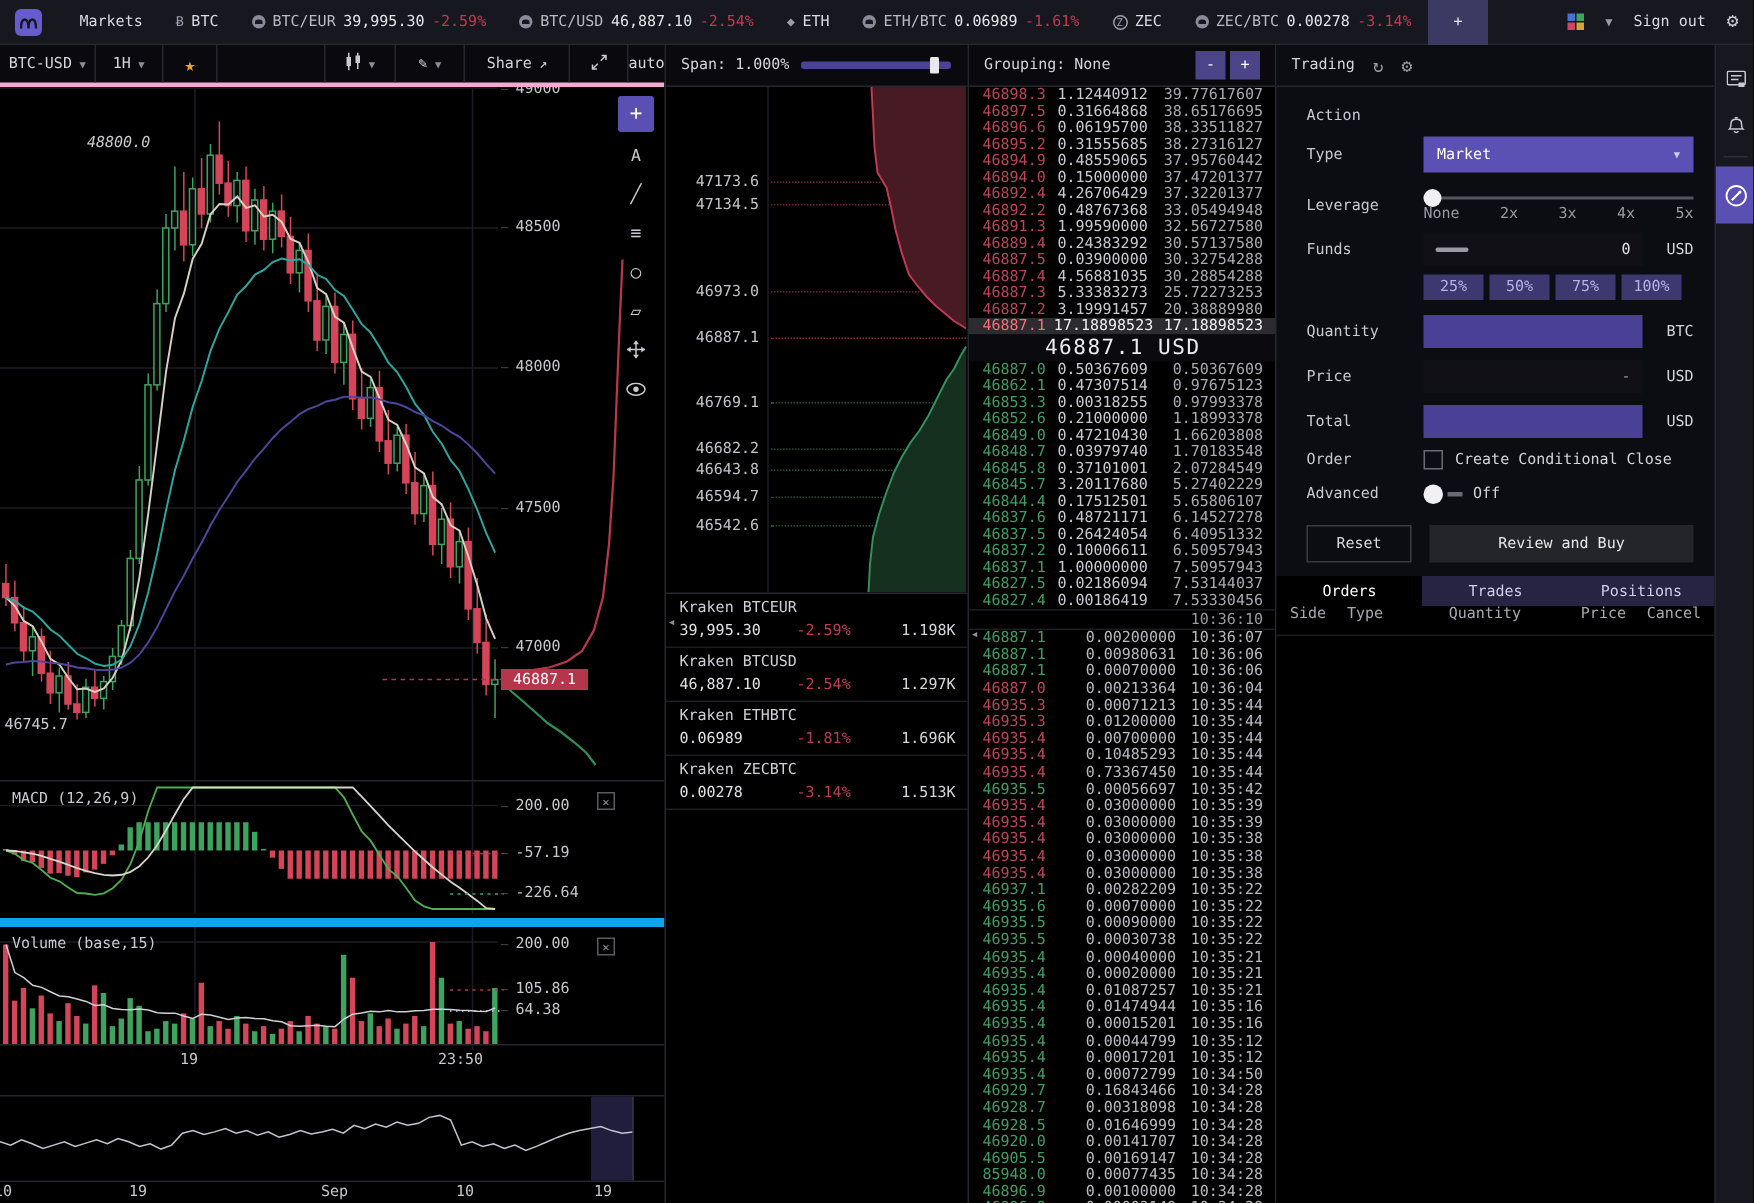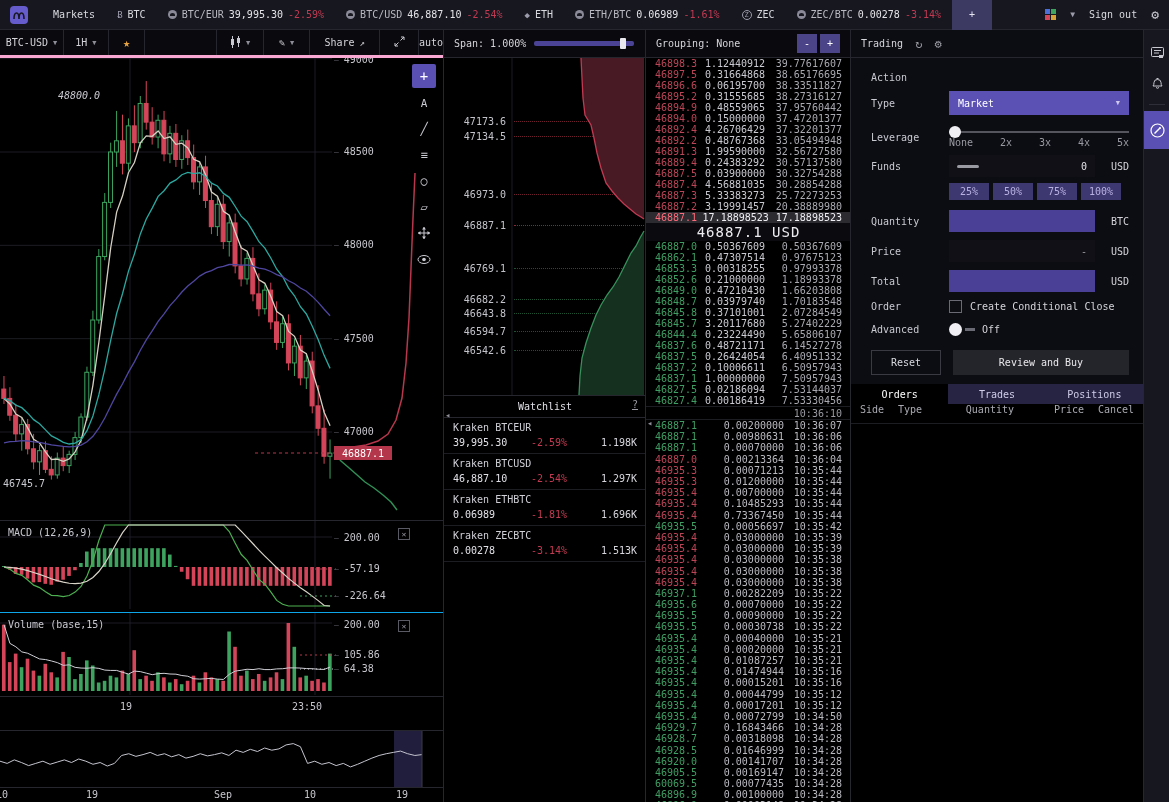--- a/index.html
+++ b/index.html
@@ -41,21 +41,21 @@
   
   #chart-toolbar { position:absolute; left:0; top:0; width:443px; height:28px; display:flex;
     border-bottom:3px solid #f9a8d4; background:#0a0a0e; }
   .ct-btn { display:flex; align-items:center; justify-content:center; gap:5px;
     border-right:1px solid #26262f; color:#d4d4da; height:100%; }
   .ct-caret { font-size:7px; color:#8e8e99; }
   .star { color:#e8a33d; font-size:12px; }
   
   #chart-pane { position:absolute; left:0; top:28px; width:443px; height:462px; overflow:hidden; }
   #macd-pane { position:absolute; left:0; top:490px; width:443px; height:90px; border-top:1px solid #26262f; }
-  #vol-pane  { position:absolute; left:0; top:582px; width:443px; height:84px; border-top:1px solid #0ea5e9; }
+  #vol-pane  { position:absolute; left:0; top:582px; width:443px; height:84px; border-top:6px solid #0ea5e9; }
   #time-axis { position:absolute; left:0; top:666px; width:443px; height:20px; border-top:1px solid #26262f; color:#c6c6cc; }
   #overview-pane { position:absolute; left:0; top:700px; width:443px; height:58px; border-top:1px solid #26262f; border-bottom:1px solid #26262f; }
   #overview-axis { position:absolute; left:0; top:758px; width:443px; height:14px; color:#c6c6cc; }
   .ytick { position:absolute; left:334px; color:#c6c6cc; }
   .ytick:before { content:"— "; color:#55555e; font-size:8px; }
   .pane-title { position:absolute; left:8px; top:6px; color:#c9c9d1; }
   .pane-close { position:absolute; left:398px; top:7px; width:12px; height:12px; border:1px solid #5a5a64;
     color:#9a9aa2; font-size:8px; display:flex; align-items:center; justify-content:center; }
   .price-tag { position:absolute; left:334px; top:388px; width:58px; height:14px; background:#b4364b;
     color:#fff; display:flex; align-items:center; justify-content:center; }
@@ -618,24 +618,20 @@
           <div class="depth-dots" style="top: 241.051px; left: 70px; width: 90.5695px; border-color: rgba(55, 145, 92, 0.55);"></div>
           <div class="depth-label" style="top: 249.929px; left: 2px;">46643.8</div>
           <div class="depth-dots" style="top: 254.929px; left: 70px; width: 83.0357px; border-color: rgba(55, 145, 92, 0.55);"></div>
           <div class="depth-label" style="top: 267.673px; left: 2px;">46594.7</div>
           <div class="depth-dots" style="top: 272.673px; left: 70px; width: 76.1089px; border-color: rgba(55, 145, 92, 0.55);"></div>
           <div class="depth-label" style="top: 286.502px; left: 2px;">46542.6</div>
           <div class="depth-dots" style="top: 291.502px; left: 70px; width: 70.2661px; border-color: rgba(55, 145, 92, 0.55);"></div>
         </div>
     </div>
     <div id="watchlist">
-      <div id="wl-header">
-        <span>Watchlist</span>
-        <span id="wl-help">?</span>
-      </div>
       <div id="wl-rows">
           <div class="wl-row"><span class="wl-name">Kraken BTCEUR</span><div class="wl-line2">
               <span class="wl-price">39,995.30</span>
               <span class="wl-change">-2.59%</span>
               <span class="wl-vol">1.198K</span>
             </div></div>
           <div class="wl-row"><span class="wl-name">Kraken BTCUSD</span><div class="wl-line2">
               <span class="wl-price">46,887.10</span>
               <span class="wl-change">-2.54%</span>
               <span class="wl-vol">1.297K</span>
@@ -777,21 +773,21 @@
           <span class="ob-amount">0.37101001</span>
           <span class="ob-total">2.07284549</span>
         </div>
         <div class="ob-row bid">
           <span class="ob-price">46845.7</span>
           <span class="ob-amount">3.20117680</span>
           <span class="ob-total">5.27402229</span>
         </div>
         <div class="ob-row bid">
           <span class="ob-price">46844.4</span>
-          <span class="ob-amount">0.23224490</span>
+          <span class="ob-amount">0.17512501</span>
           <span class="ob-total">5.65806107</span>
         </div>
         <div class="ob-row bid">
           <span class="ob-price">46837.6</span>
           <span class="ob-amount">0.48721171</span>
           <span class="ob-total">6.14527278</span>
         </div>
         <div class="ob-row bid">
           <span class="ob-price">46837.5</span>
           <span class="ob-amount">0.26424054</span>
@@ -974,21 +970,21 @@
           <span class="tr-price">46920.0</span>
           <span class="tr-amount">0.00141707</span>
           <span class="tr-time">10:34:28</span>
         </div>
         <div class="tr-row tr-b">
           <span class="tr-price">46905.5</span>
           <span class="tr-amount">0.00169147</span>
           <span class="tr-time">10:34:28</span>
         </div>
         <div class="tr-row tr-b">
-          <span class="tr-price">60069.5</span>
+          <span class="tr-price">85948.0</span>
           <span class="tr-amount">0.00077435</span>
           <span class="tr-time">10:34:28</span>
         </div>
         <div class="tr-row tr-b">
           <span class="tr-price">46896.9</span>
           <span class="tr-amount">0.00100000</span>
           <span class="tr-time">10:34:28</span>
         </div>
         <div class="tr-row tr-b">
           <span class="tr-price">46896.9</span>

